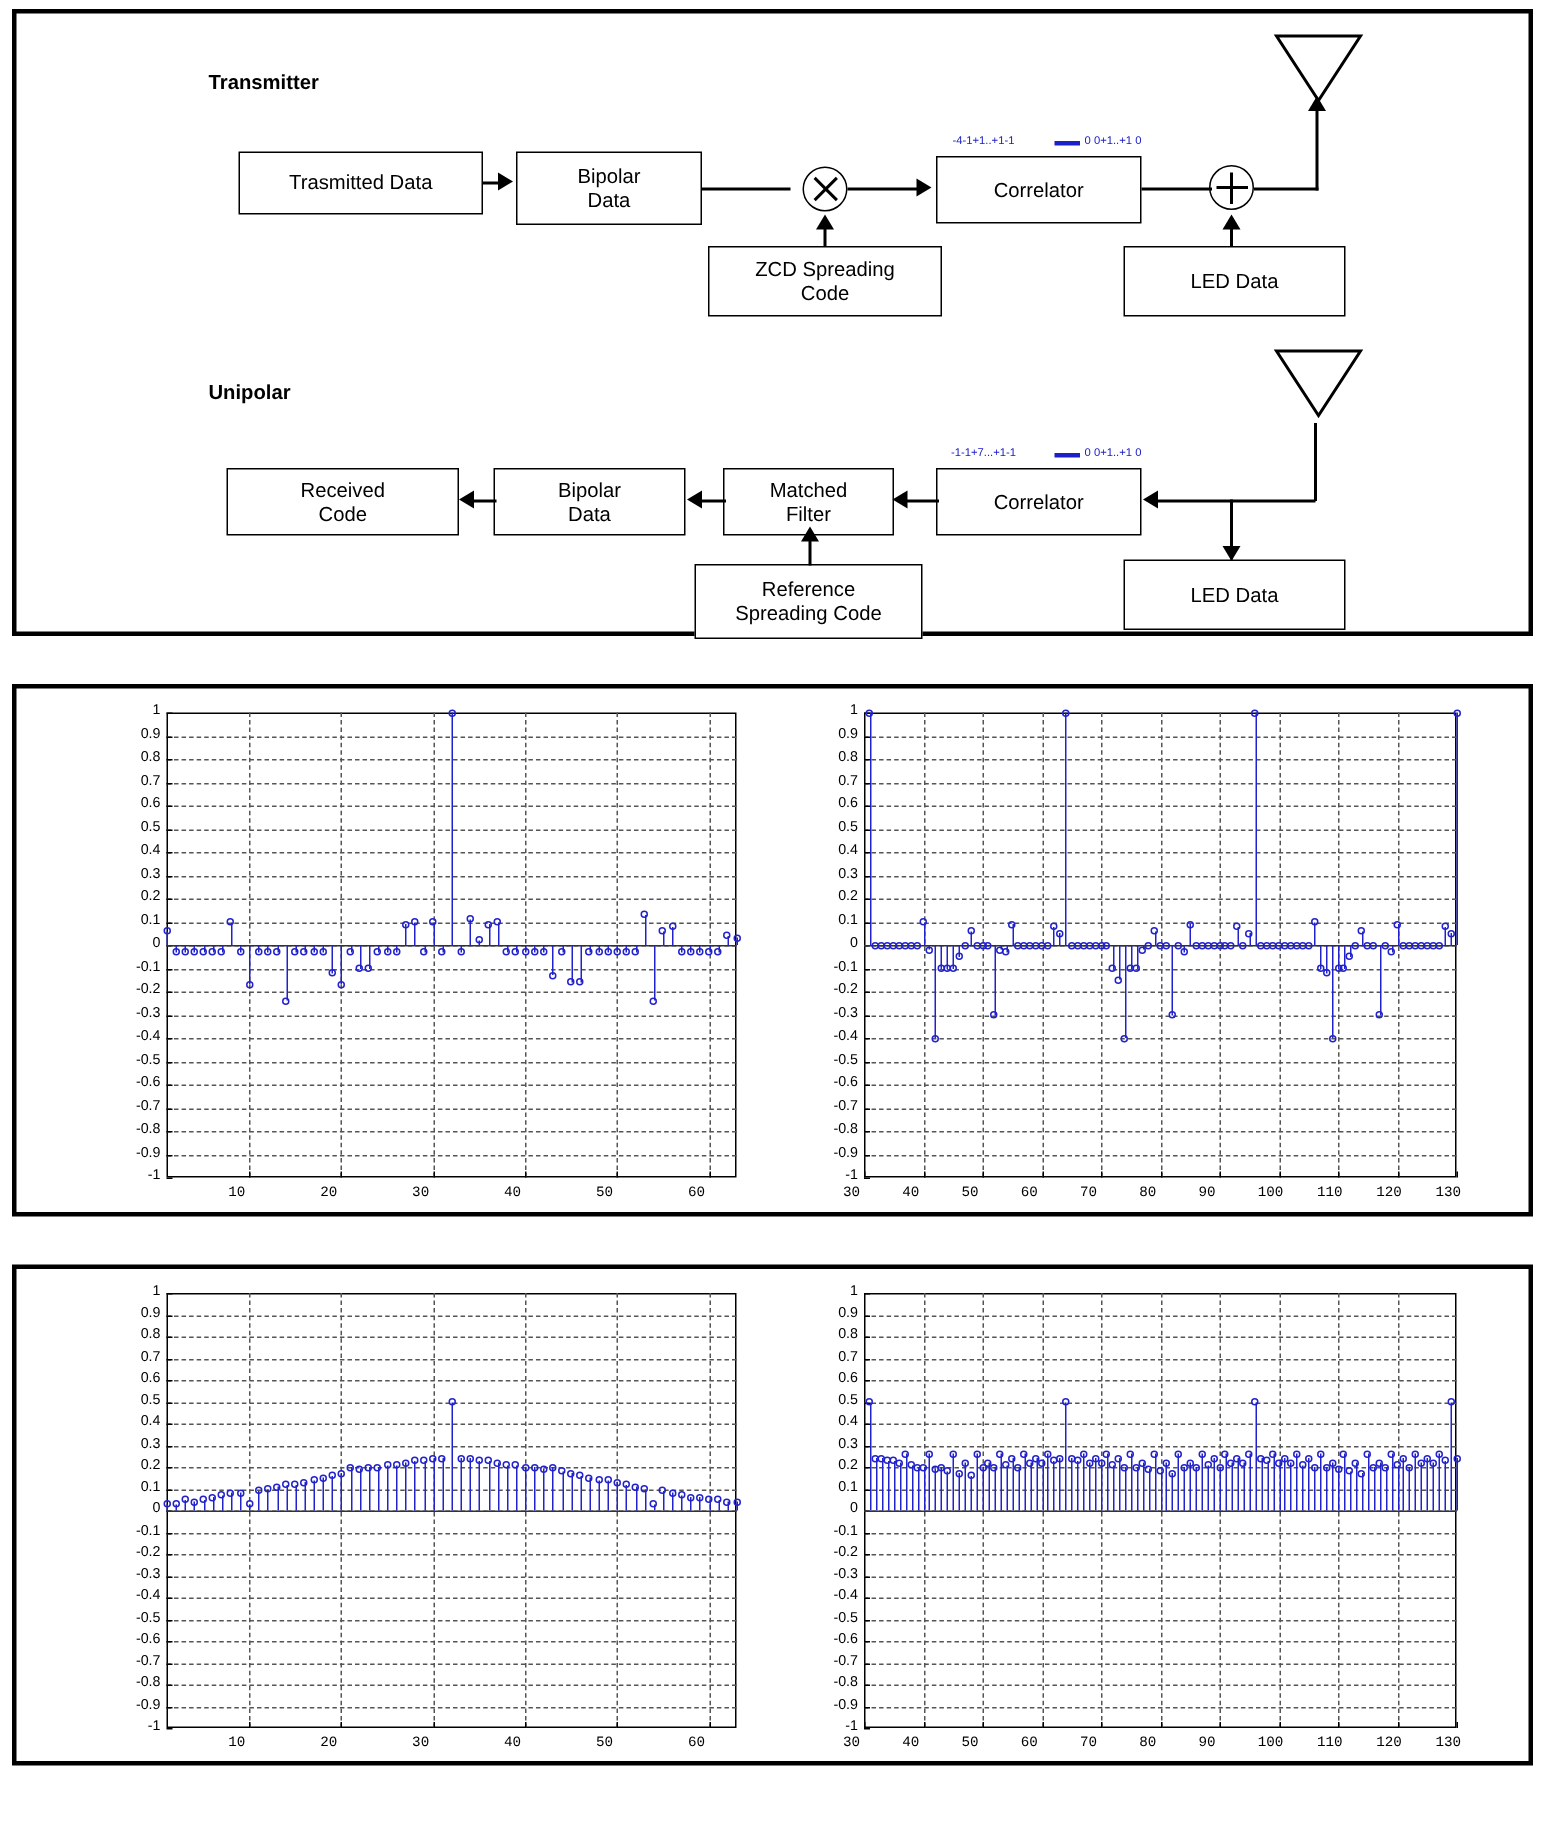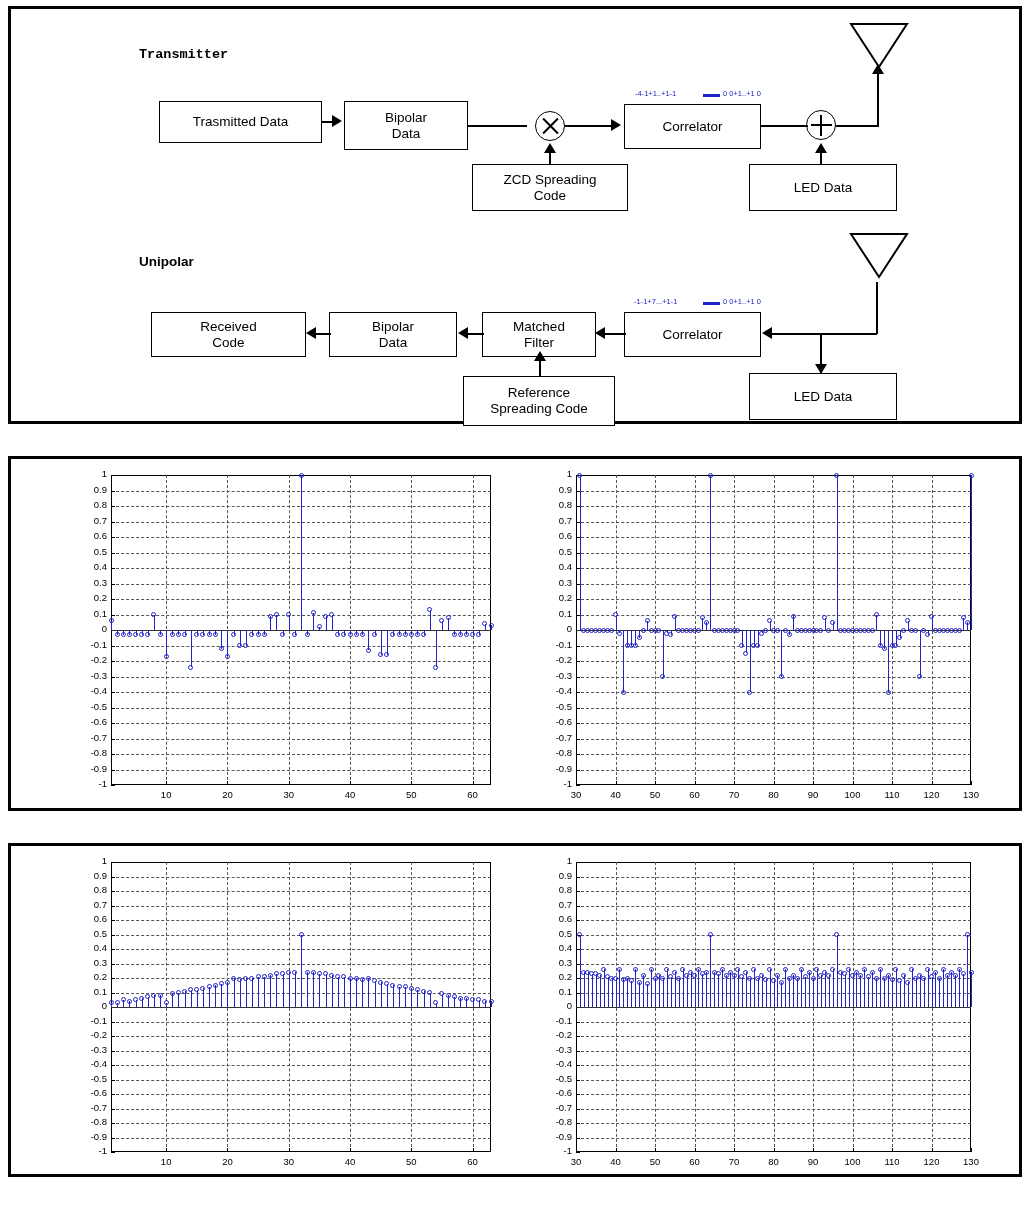--- a/index.html
+++ b/index.html
@@ -43,38 +43,38 @@
 
   .bits{position:absolute;font-size:7.5px;color:#1c20c8;white-space:nowrap;}
   .bitbar{position:absolute;height:3px;background:#1c20c8;}
 
   svg.ant{position:absolute;}
 
   
   .chartWrap{position:absolute;}
   .axisBox{position:absolute;border:1px solid #000;box-sizing:border-box;background:#fff;}
   .ylab{position:absolute;font-size:9.5px;color:#000;text-align:right;}
-  .xlab{position:absolute;font-size:9.5px;color:#000;text-align:center;}
+  .xlab{position:absolute;font-size:9.5px;color:#000;font-family:Liberation Mono, monospace;}
   .gridh{position:absolute;height:0;border-top:1px dashed #555;}
   .gridv{position:absolute;width:0;border-left:1px dashed #555;}
   .zeroline{position:absolute;height:1px;background:#333;}
   .stem{position:absolute;width:1px;background:#2222cc;}
   .mark{position:absolute;width:5px;height:5px;border:1px solid #2222cc;border-radius:50%;
         box-sizing:border-box;background:transparent;}
   .tickx{position:absolute;width:1px;height:4px;background:#000;}
   .ticky{position:absolute;height:1px;width:4px;background:#000;}
 </style>
 </head>
 <body>
 
 <div id="page">
 
   <div class="panel" id="panelA">
 
-    <div class="secTitle" style="left:128px;top:38px;font-family:Liberation Mono, monospace;">Transmitter</div>
+    <div class="secTitle" style="left:128px;top:38px;">Transmitter</div>
     <div class="secTitle" style="left:128px;top:245px;">Unipolar</div>
 
     <div class="box" style="left:148px;top:92px;width:163px;height:42px;">
       <span>Trasmitted Data</span>
     </div>
     <div class="box" style="left:333px;top:92px;width:124px;height:49px;">
       <span style="white-space:pre-line">Bipolar
 Data</span>
     </div>
     <div class="box" style="left:461px;top:155px;width:156px;height:47px;">

